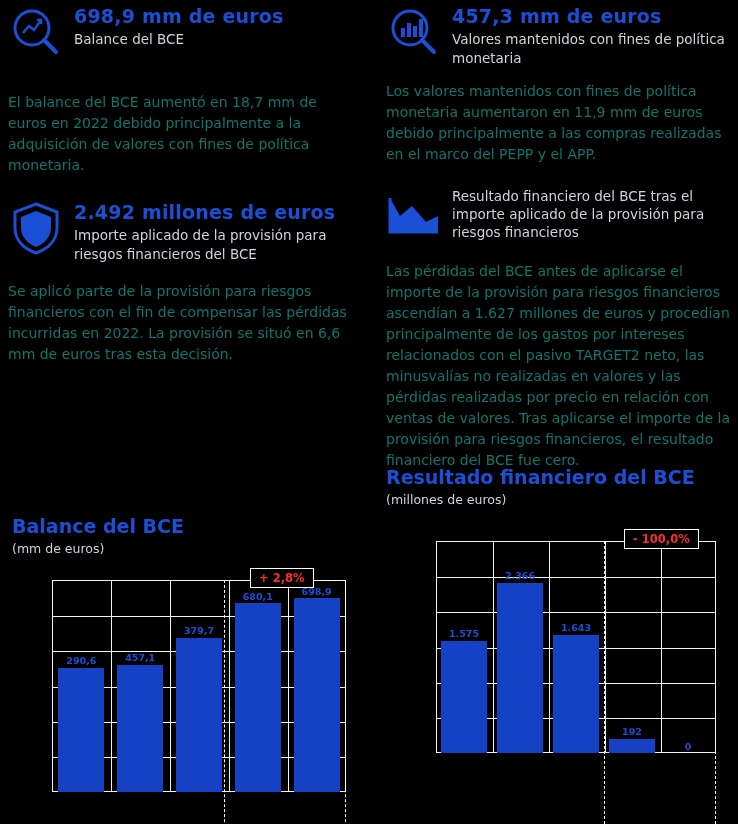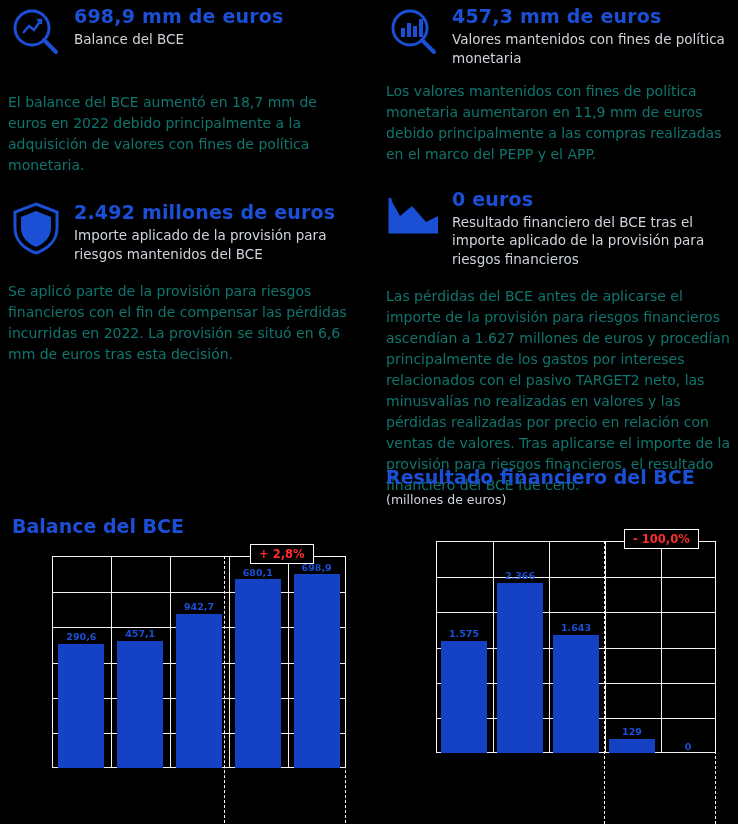--- a/index.html
+++ b/index.html
@@ -175,28 +175,29 @@
 
     <div class="stat" style="margin-top:24px;">
       <div class="stat-icon">
         <svg width="52" height="56" viewBox="0 0 52 56">
           <path d="M26 4 L47 12 L47 28 C47 41 37 49 26 53 C15 49 5 41 5 28 L5 12 Z" fill="none" stroke="#1a4fd6" stroke-width="3"></path>
           <path d="M26 11 L41 17 L41 28 C41 38 33 44 26 47 C19 44 11 38 11 28 L11 17 Z" fill="#1a4fd6"></path>
         </svg>
       </div>
       <div class="stat-body">
         <div class="stat-value">2.492 millones de euros</div>
-        <div class="stat-label">Importe aplicado de la provisión para riesgos mantenidos del BCE</div>
+        <div class="stat-label">Importe aplicado de la provisión para riesgos financieros del BCE</div>
       </div>
     </div>
 
     <div class="para" style="margin-top:18px;">Se aplicó parte de la provisión para riesgos financieros con el fin de compensar las pérdidas incurridas en 2022. La provisión se situó en 6,6 mm de euros tras esta decisión.</div>
 
     <div class="chart-block" style="position:absolute; left:4px; top:515px;">
       <div class="chart-title">Balance del BCE</div>
+      <div class="chart-sub">(mm de euros)</div>
       <div class="chart-area">
 
         <div class="grid" style="left:40px; width:294px; height:212px;">
           <div class="vline" style="left:58px;"></div>
           <div class="vline" style="left:117px;"></div>
           <div class="vline" style="left:176px;"></div>
           <div class="vline" style="left:235px;"></div>
           <div class="hline" style="top:35px;"></div>
           <div class="hline" style="top:70px;"></div>
           <div class="hline" style="top:106px;"></div>
@@ -207,21 +208,21 @@
         <div class="bars" style="left:40px; width:294px; height:212px;">
           <div class="bar-wrap">
             <div class="bar-value" style="bottom:126px;">290,6</div>
             <div class="bar" style="height:124px;"></div>
           </div>
           <div class="bar-wrap">
             <div class="bar-value" style="bottom:129px;margin-top:7px;">457,1</div>
             <div class="bar" style="height:127px;"></div>
           </div>
           <div class="bar-wrap">
-            <div class="bar-value" style="bottom:156px;">942,7</div>
+            <div class="bar-value" style="bottom:156px;">379,7</div>
             <div class="bar" style="height:154px;"></div>
           </div>
           <div class="bar-wrap">
             <div class="bar-value" style="bottom:190px;">680,1</div>
             <div class="bar" style="height:189px;"></div>
           </div>
           <div class="bar-wrap">
             <div class="bar-value" style="bottom:195px;">698,9</div>
             <div class="bar" style="height:194px;"></div>
           </div>
@@ -256,21 +257,20 @@
     <div class="para" style="">Los valores mantenidos con fines de política monetaria aumentaron en 11,9 mm de euros debido principalmente a las compras realizadas en el marco del PEPP y el APP.</div>
 
     <div class="stat" style="margin-top:22px;">
       <div class="stat-icon">
         <svg width="56" height="46" viewBox="0 0 56 46">
           <polygon points="4,6 4,40 52,40 52,24 40,30 26,14 14,24" fill="#1a4fd6"></polygon>
           <polyline points="4,6 4,40 52,40" fill="none" stroke="#1a4fd6" stroke-width="3"></polyline>
         </svg>
       </div>
       <div class="stat-body">
-        <div class="stat-value">0 euros</div>
         <div class="stat-label">Resultado financiero del BCE tras el importe aplicado de la provisión para riesgos financieros</div>
       </div>
     </div>
 
     <div class="para" style="margin-top:18px;">Las pérdidas del BCE antes de aplicarse el importe de la provisión para riesgos financieros ascendían a 1.627 millones de euros y procedían principalmente de los gastos por intereses relacionados con el pasivo TARGET2 neto, las minusvalías no realizadas en valores y las pérdidas realizadas por precio en relación con ventas de valores. Tras aplicarse el importe de la provisión para riesgos financieros, el resultado financiero del BCE fue cero.</div>
 
     <div class="chart-block" style="position:absolute; left:0px; top:466px;">
       <div class="chart-title">Resultado financiero del BCE</div>
       <div class="chart-sub">(millones de euros)</div>
       <div class="chart-area" style="margin-top:16px;">
@@ -294,21 +294,21 @@
           </div>
           <div class="bar-wrap">
             <div class="bar-value" style="bottom:172px;">2.366</div>
             <div class="bar" style="height:170px;"></div>
           </div>
           <div class="bar-wrap">
             <div class="bar-value" style="bottom:120px;">1.643</div>
             <div class="bar" style="height:118px;"></div>
           </div>
           <div class="bar-wrap">
-            <div class="bar-value" style="bottom:16px;">129</div>
+            <div class="bar-value" style="bottom:16px;">192</div>
             <div class="bar" style="height:14px;"></div>
           </div>
           <div class="bar-wrap">
             <div class="bar-value" style="bottom:1px;">0</div>
             <div class="bar" style="height:0px;"></div>
           </div>
         </div>
 
         <div class="dashed-box" style="left:218px; top:18px; width:112px; height:288px;"></div>
         <div class="delta-badge" style="left:238px; top:6px;">- 100,0%</div>

